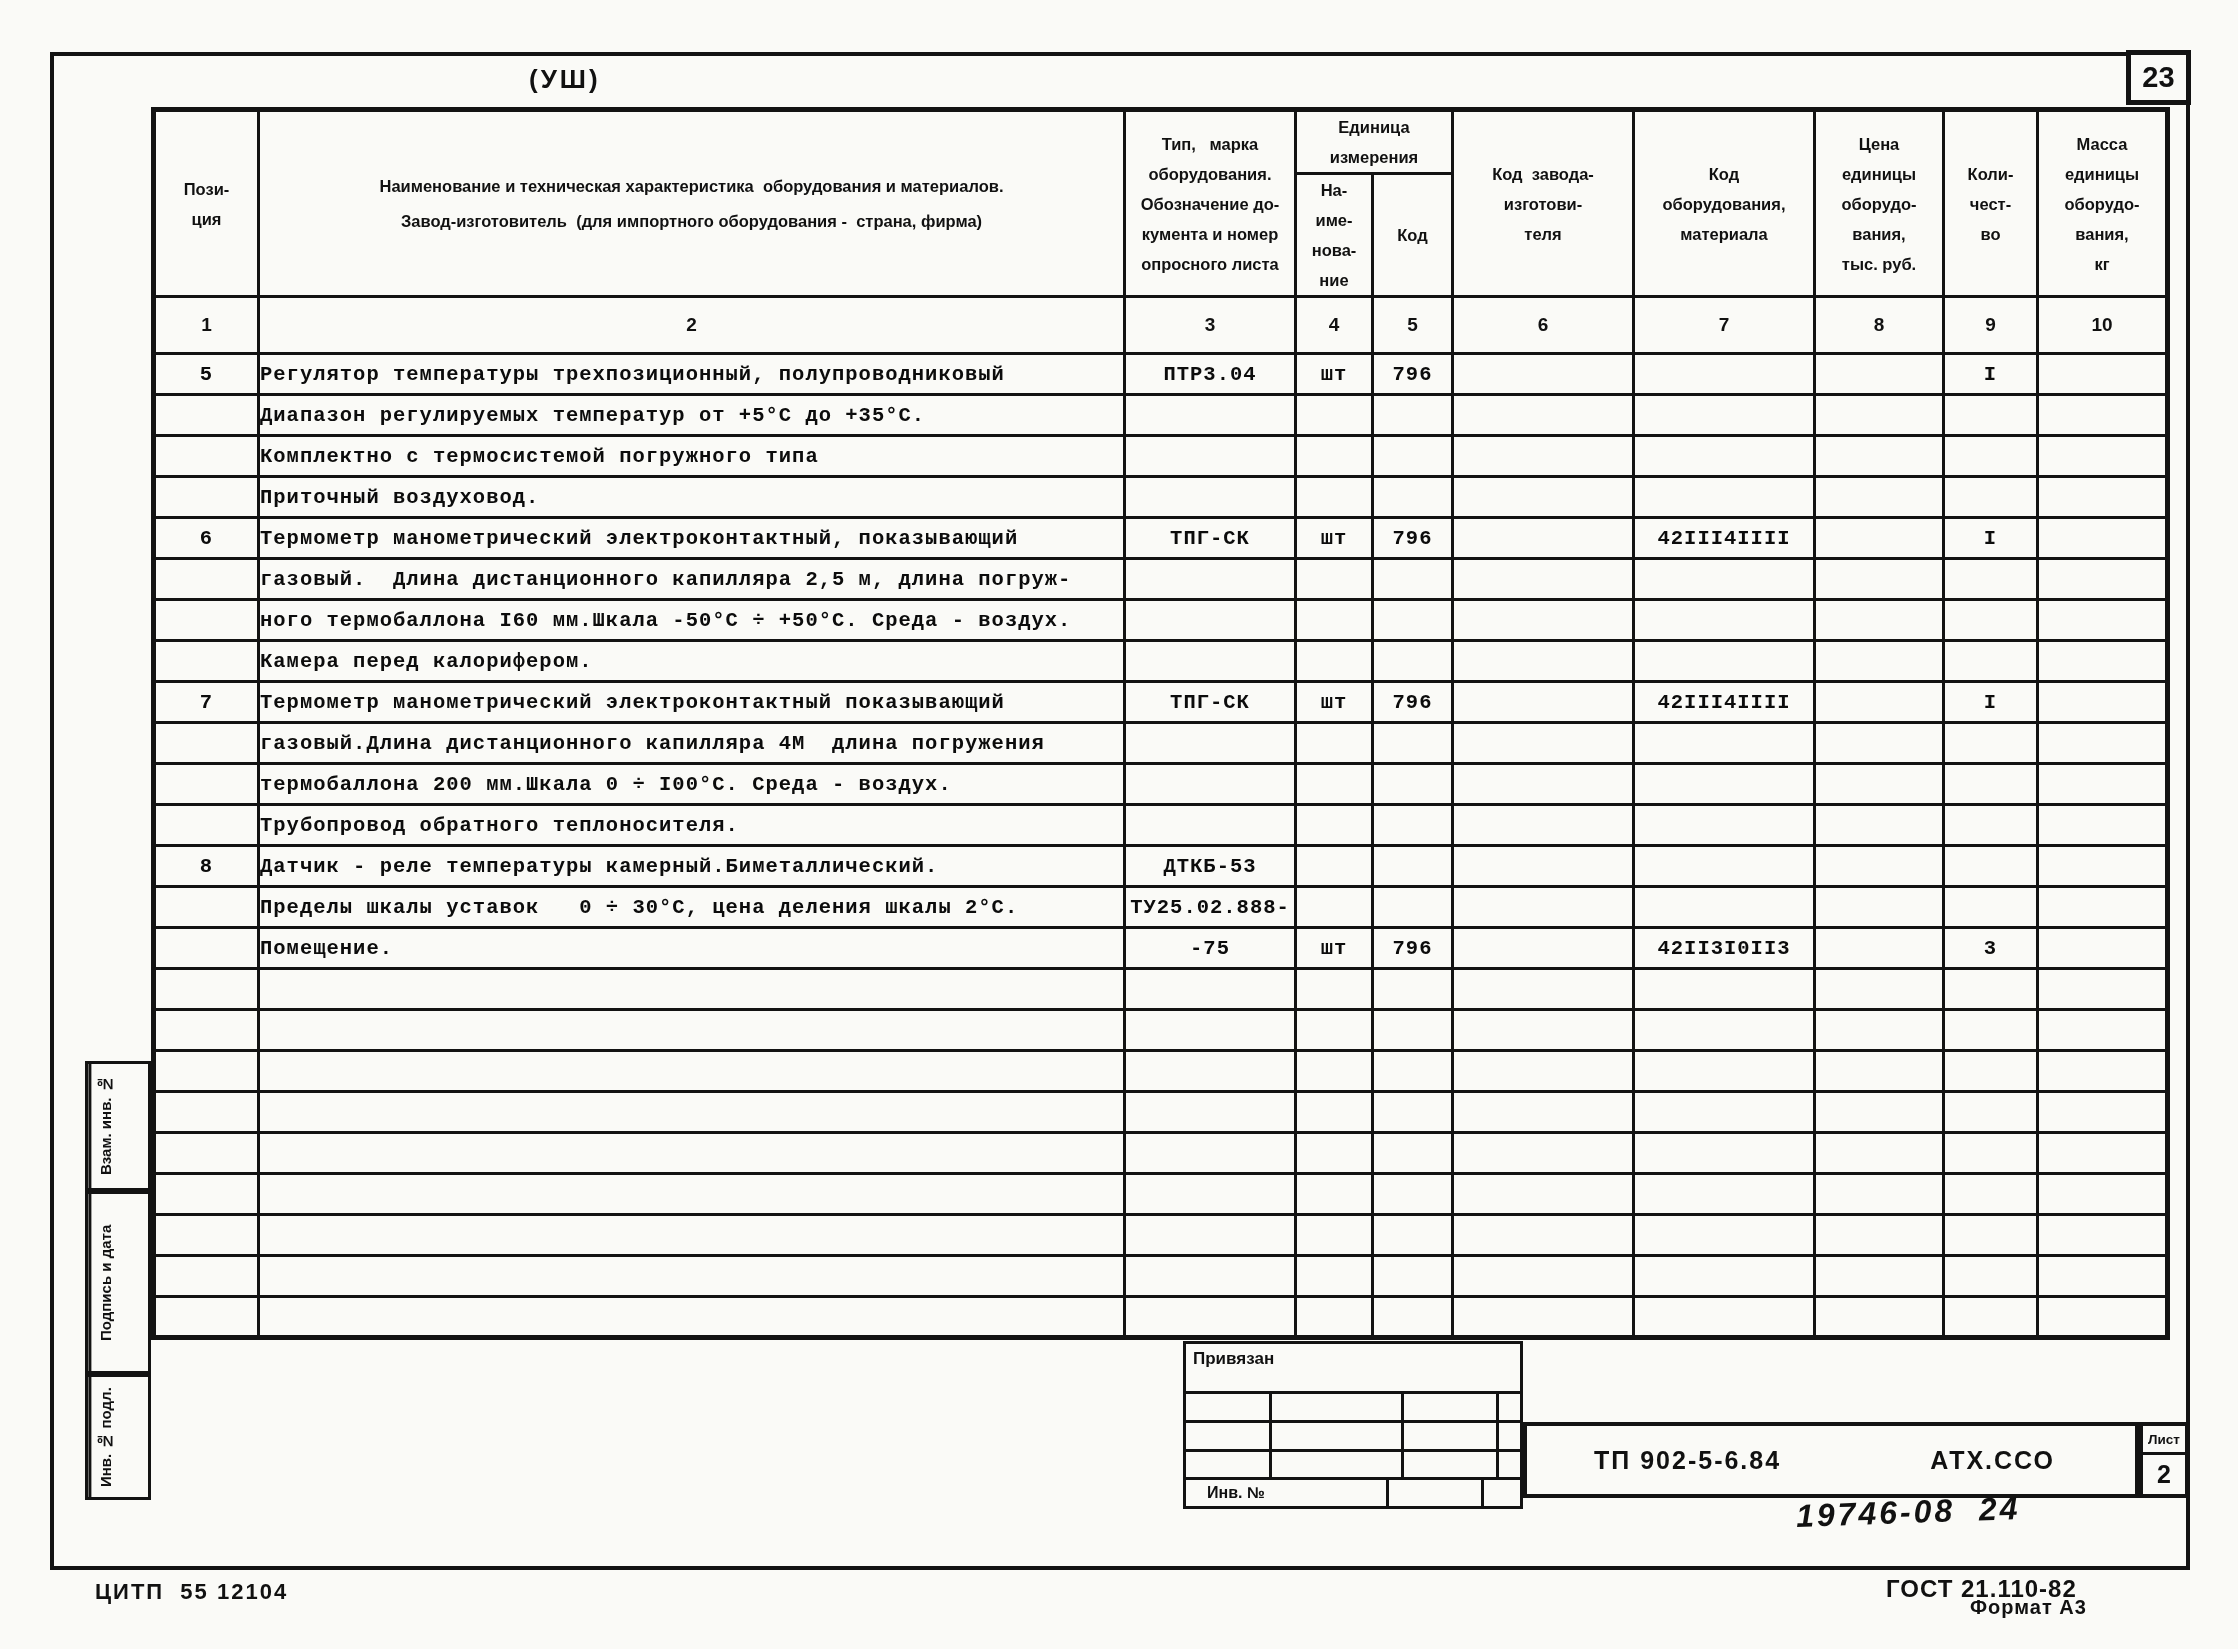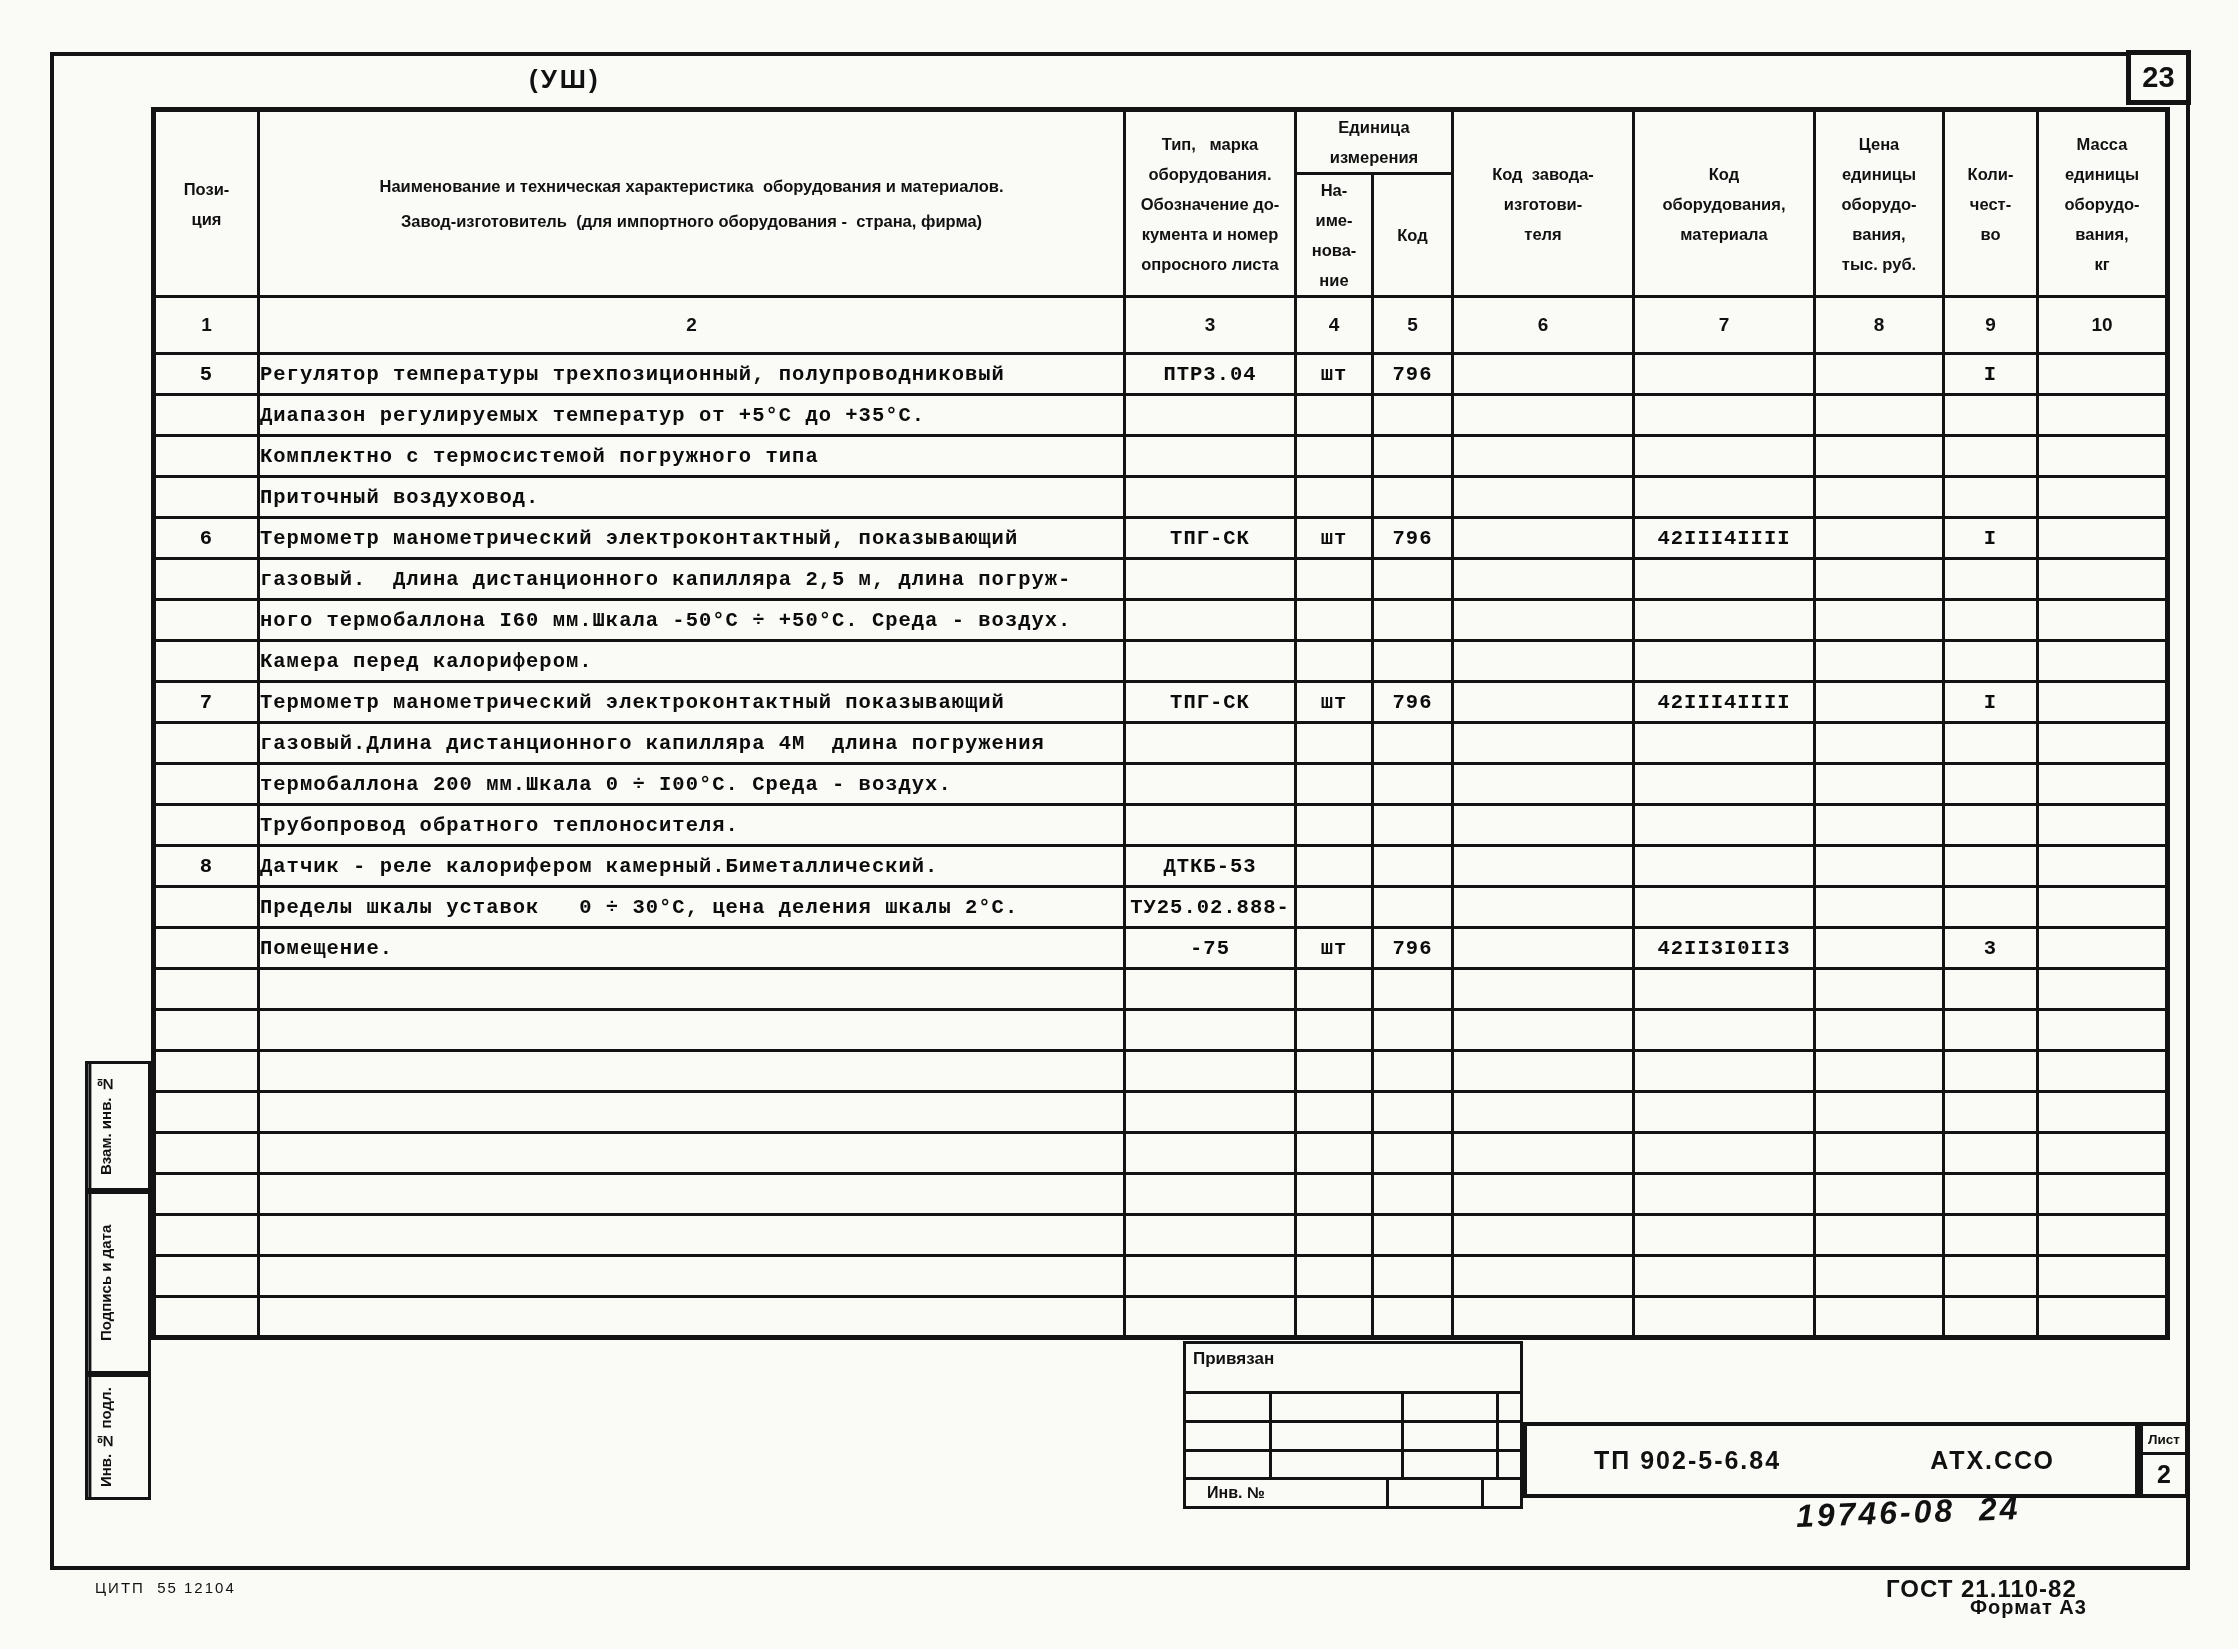--- a/index.html
+++ b/index.html
@@ -54,21 +54,21 @@
          display:flex;flex-direction:column;background:#fafaf7;}
   .lc-top{height:26px;border-bottom:3px solid #131313;display:flex;align-items:center;justify-content:center;
           font-size:13.5px;font-weight:700;}
   .lc-bot{flex:1;display:flex;align-items:center;justify-content:center;font-size:25px;font-weight:700;}
 
   
   .hand{left:1796px;top:1494px;font-size:32px;font-weight:700;font-style:italic;
         transform:rotate(-2deg);letter-spacing:3px;white-space:pre;}
   .fmt{left:1970px;top:1596px;font-size:20px;font-weight:700;letter-spacing:1px;}
   .gost{left:1886px;top:1575px;font-size:24px;font-weight:700;letter-spacing:1px;}
-  .citp{left:95px;top:1579px;font-size:15px;font-weight:400;letter-spacing:2px;white-space:pre;}
+  .citp{left:95px;top:1579px;font-size:22px;font-weight:700;letter-spacing:2px;white-space:pre;}
 </style>
 </head>
 <body>
 
 <div class="sheet">
 
   <div class="abs frame"></div>
 
   <div class="abs pagebox">
     <span>23</span>
@@ -303,21 +303,21 @@
         <td class="c un"></td>
           <td class="c uc"></td>
           <td class="c fc"></td>
           <td class="c ec"></td>
           <td class="c pr"></td>
           <td class="c qty"></td>
           <td class="c ms"></td>
       </tr>
       <tr class="r">
         <td class="c pos">8</td>
-        <td class="c name">Датчик - реле калорифером камерный.Биметаллический.</td>
+        <td class="c name">Датчик - реле температуры камерный.Биметаллический.</td>
         <td class="c type">ДТКБ-53</td>
         <td class="c un"></td>
           <td class="c uc"></td>
           <td class="c fc"></td>
           <td class="c ec"></td>
           <td class="c pr"></td>
           <td class="c qty"></td>
           <td class="c ms"></td>
       </tr>
       <tr class="r">

